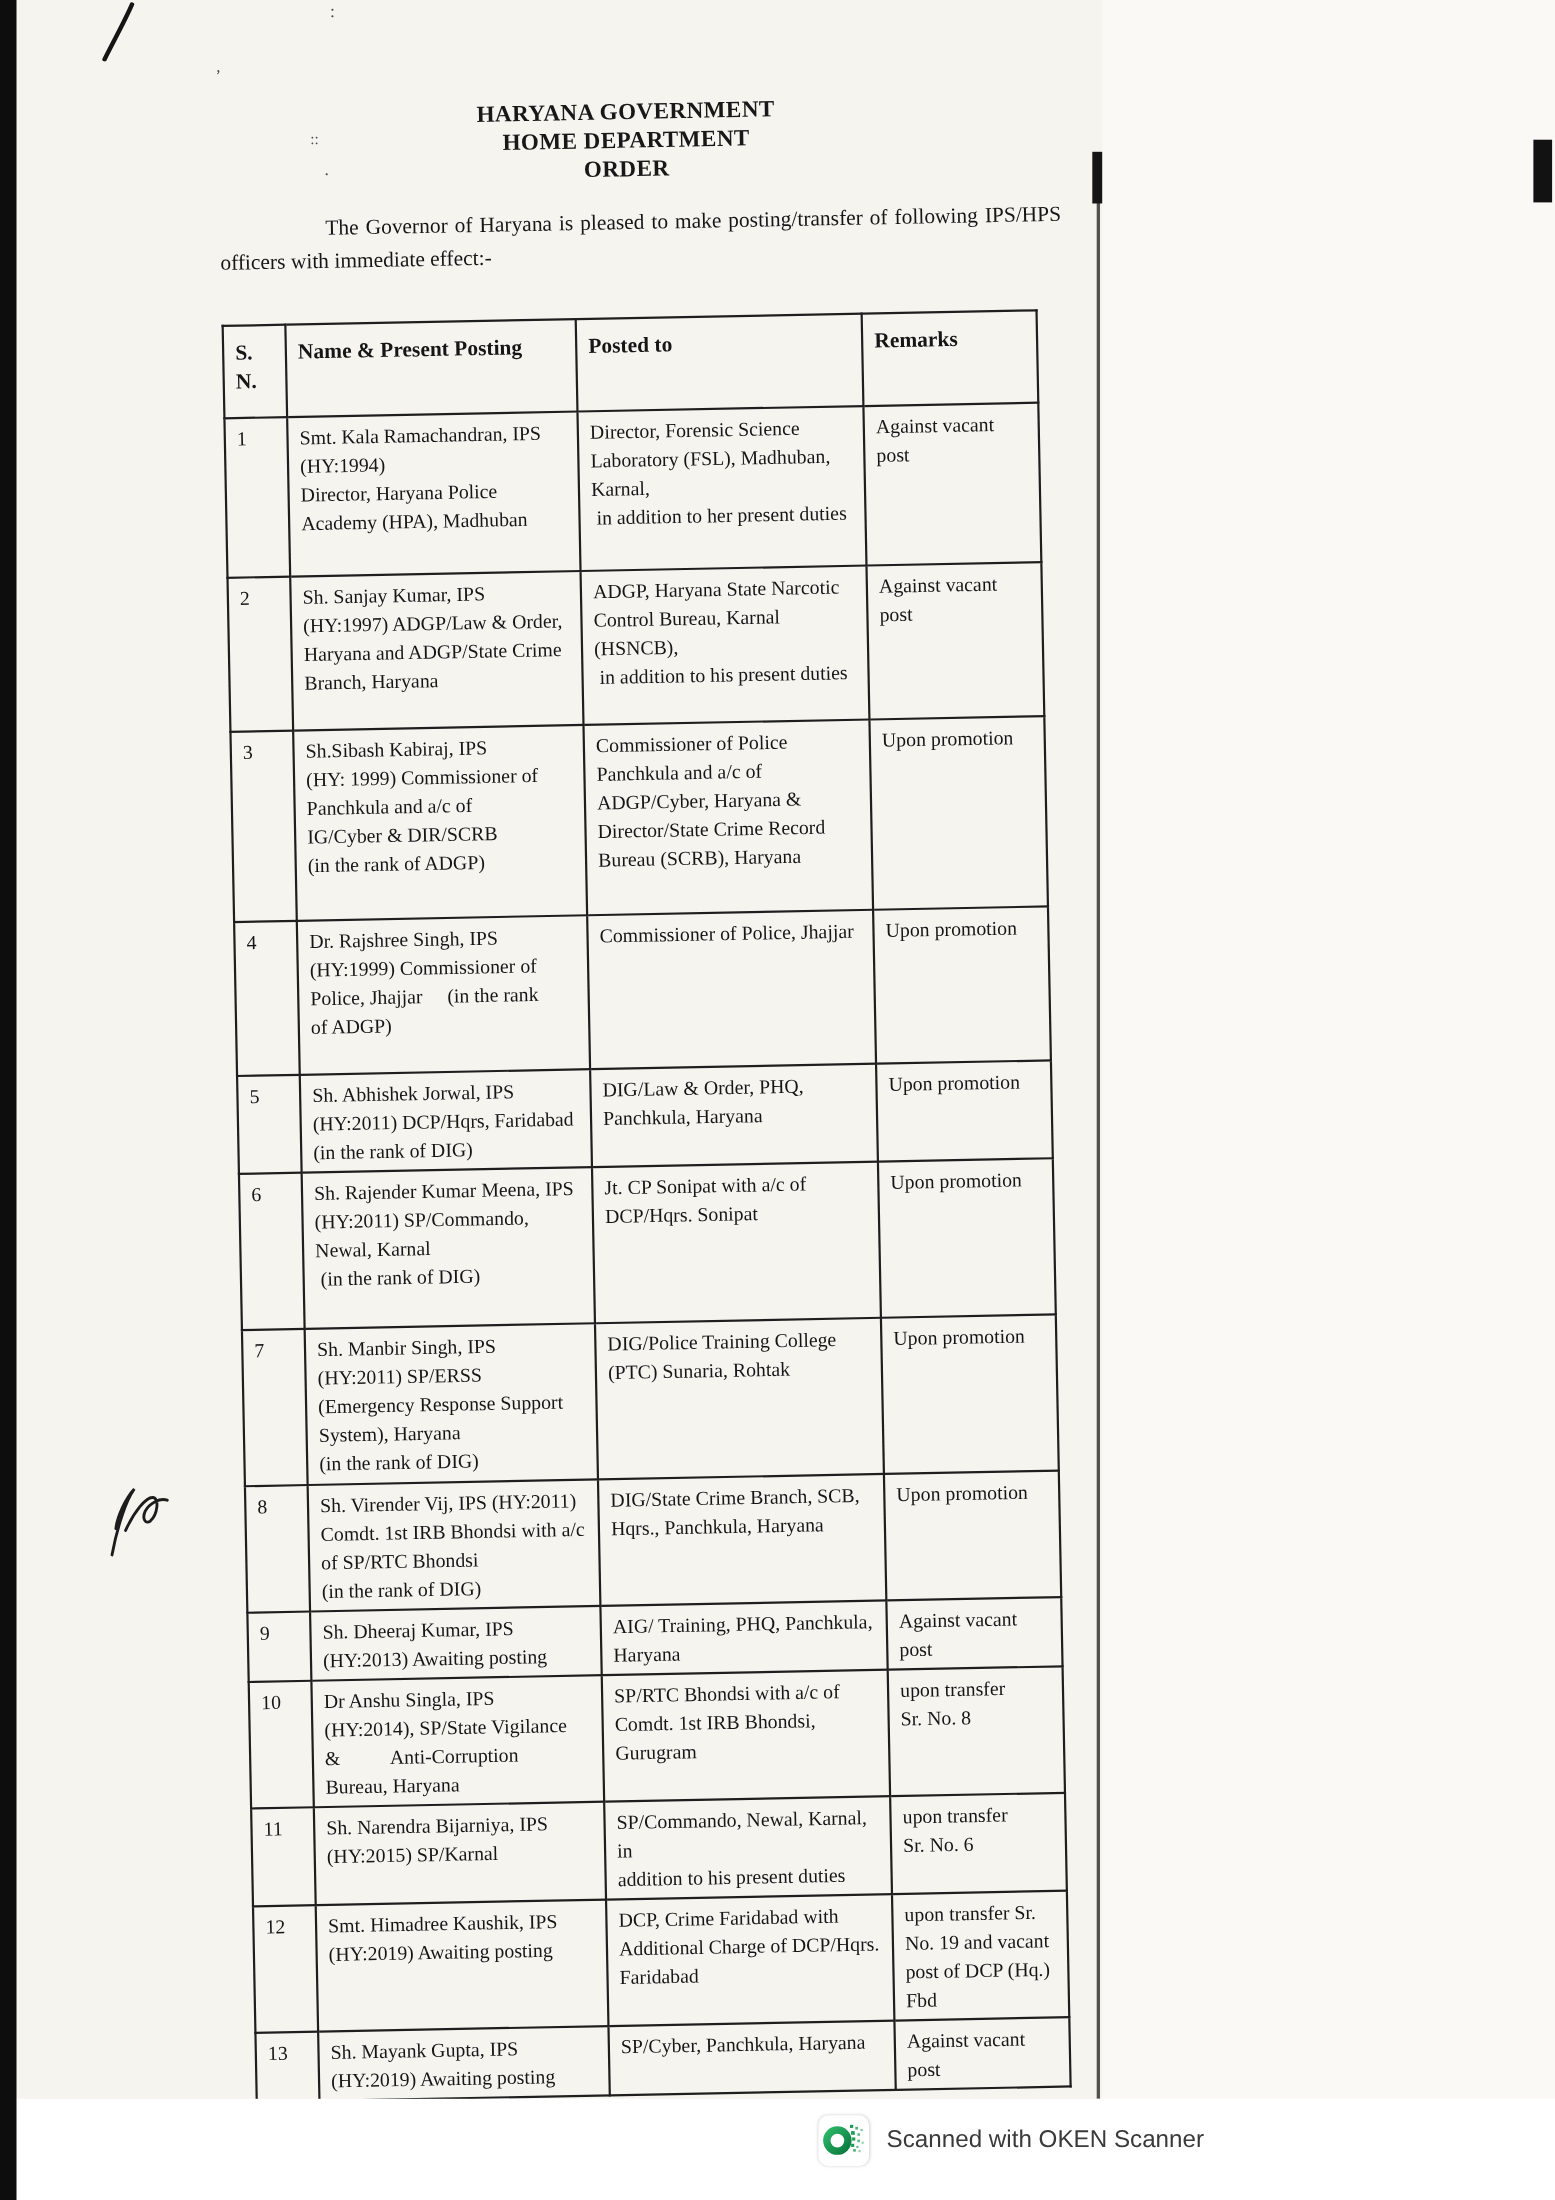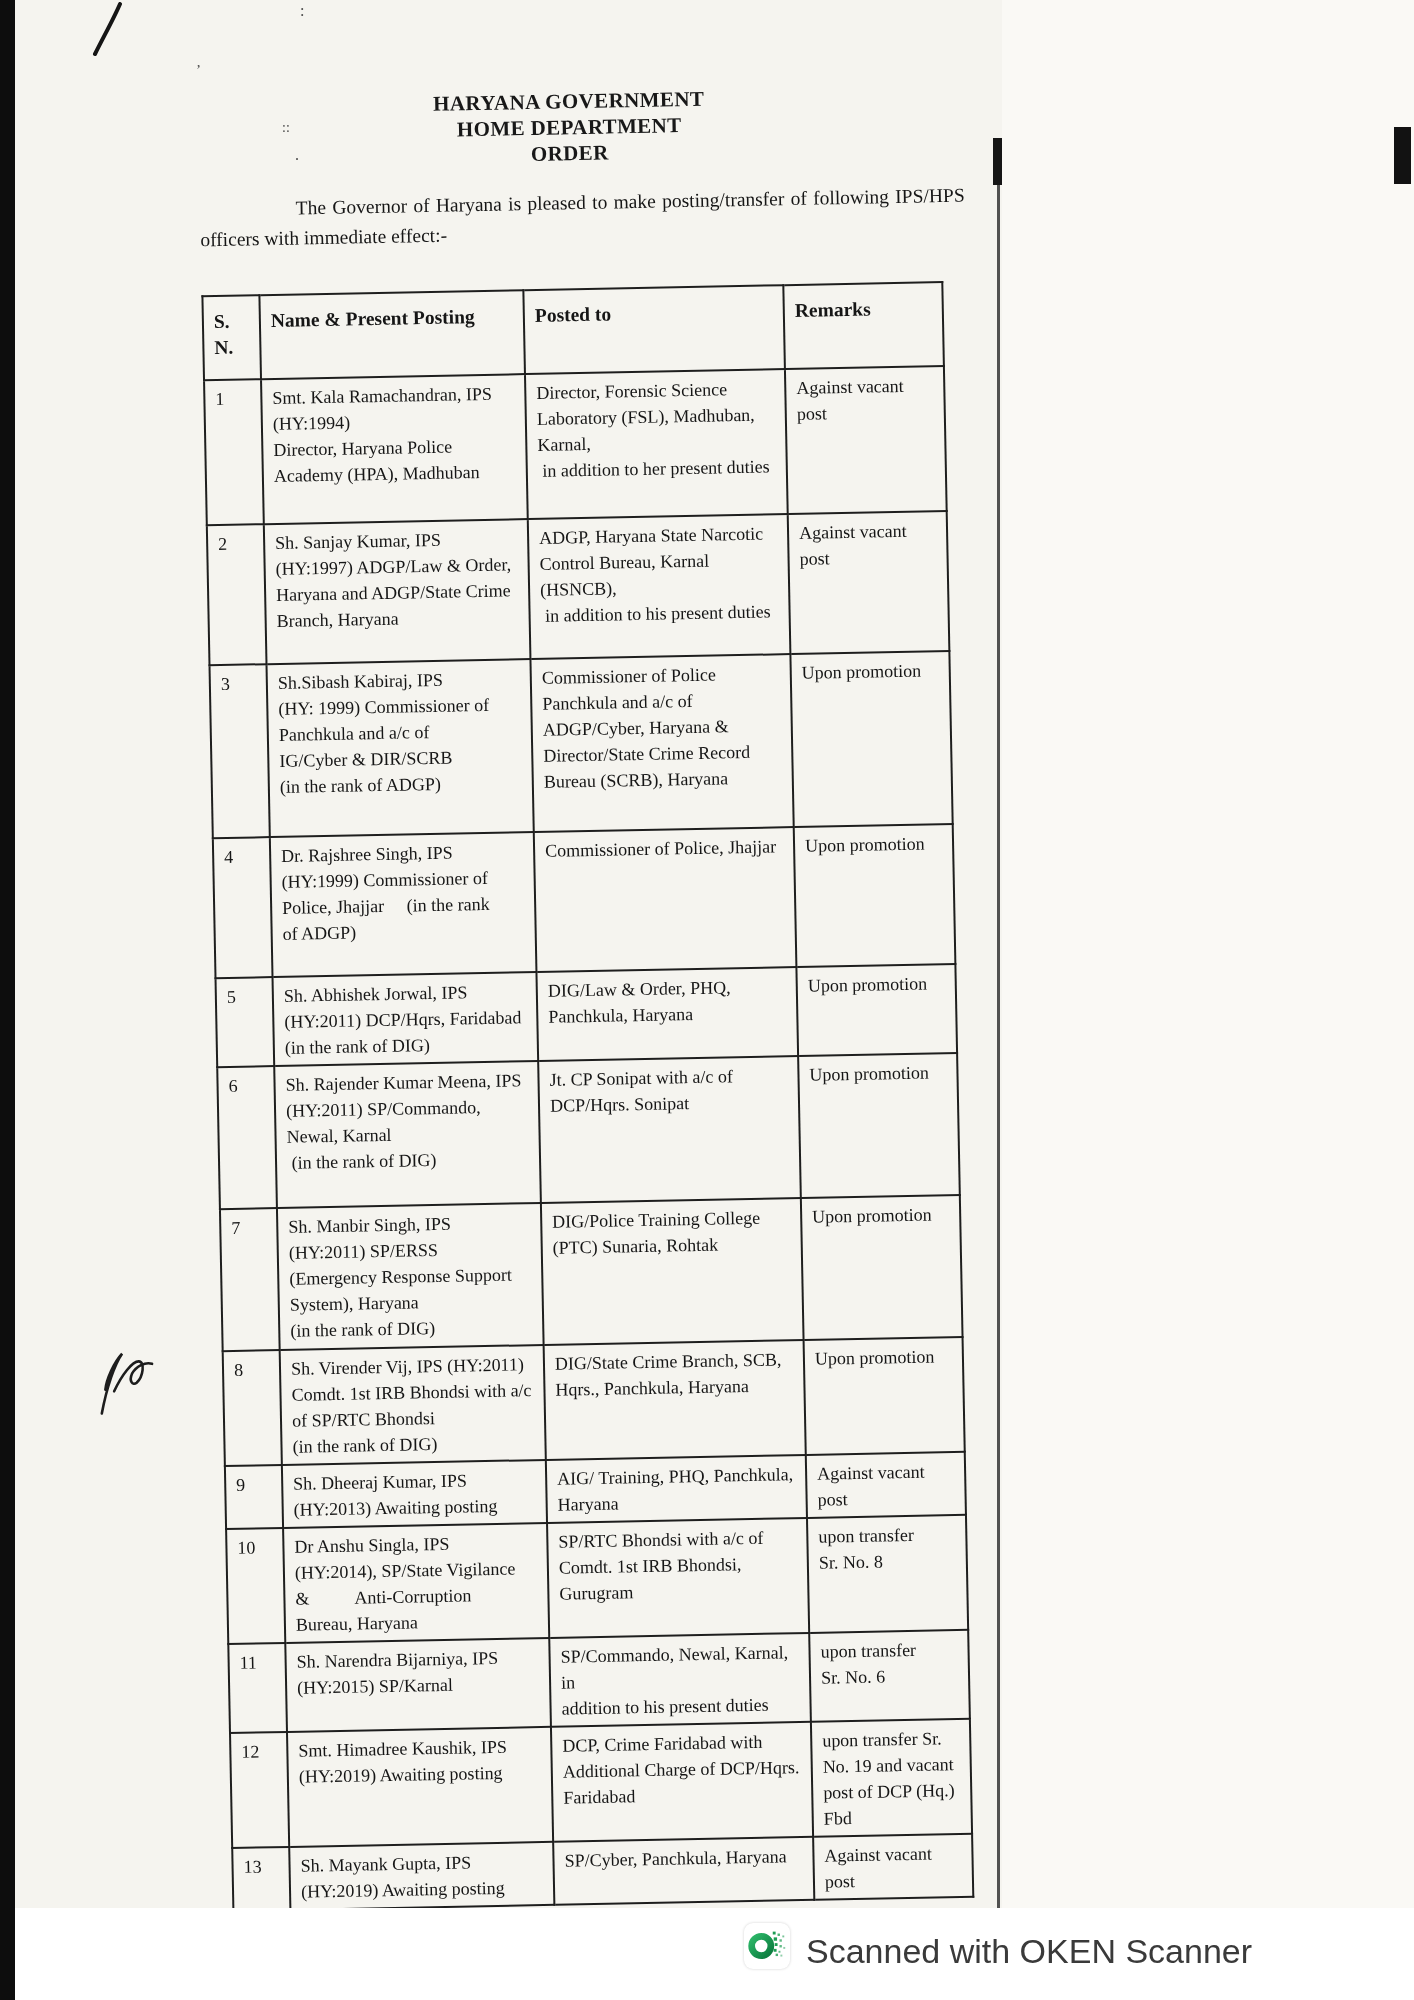--- a/index.html
+++ b/index.html
@@ -28,21 +28,21 @@
   .artifact{position:absolute;color:#4a4a4a;font-size:16px;z-index:3;}
   .a-colon-top{left:300px;top:2px;}
   .a-colon-mid{left:282px;top:120px;font-size:14px;}
   .a-dot{left:295px;top:146px;}
   .a-apos{left:196px;top:62px;font-size:15px;}
 
   .footer{position:absolute;left:0;top:1908px;width:1414px;height:92px;background:#ffffff;z-index:4;}
   .oken-logo{position:absolute;left:744px;top:15px;width:46px;height:46px;border-radius:9px;background:#fff;
              box-shadow:0 0 3px rgba(0,0,0,.18);}
   .oken-text{position:absolute;left:806px;top:24px;font-family:"Liberation Sans",sans-serif;
-             font-size:34px;color:#3a3a3a;white-space:nowrap;}
+             font-size:22px;color:#3a3a3a;white-space:nowrap;}
 </style>
 </head>
 <body>
 
 <div class="page">
   <div class="right-panel"></div>
   <div class="fold"></div>
   <div class="fold-top"></div>
   <div class="edge-topright"></div>
 

